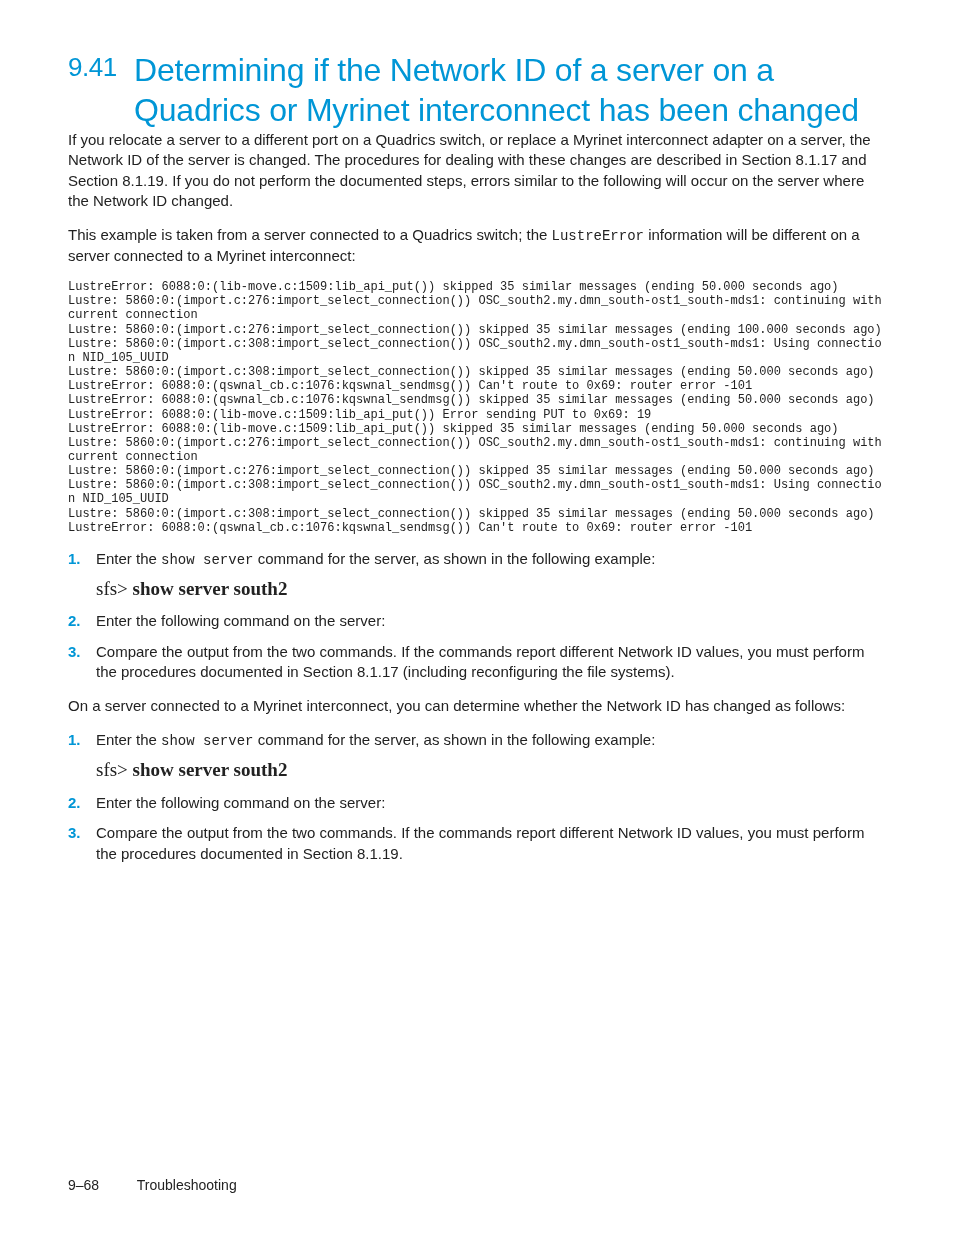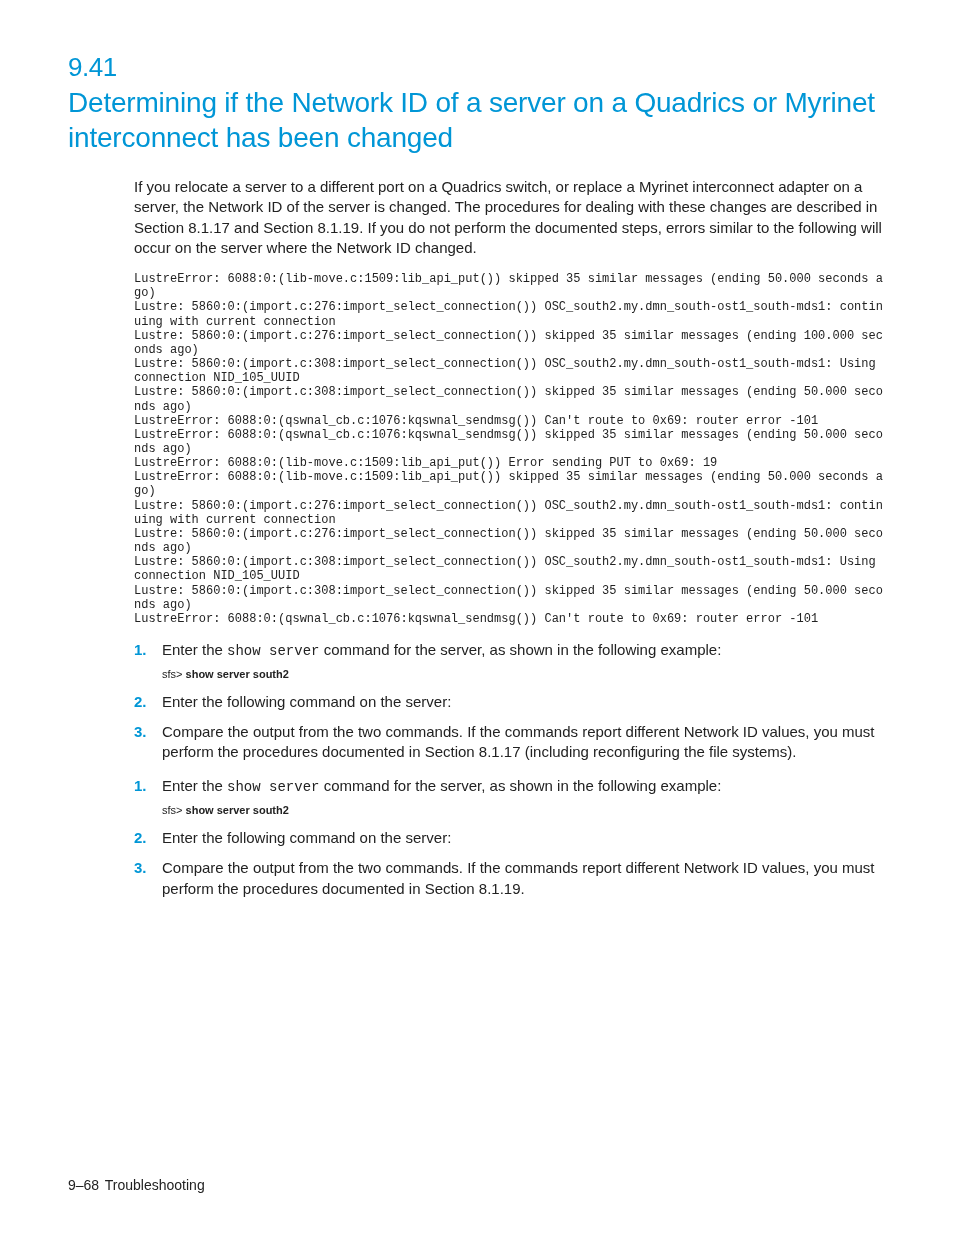--- a/index.html
+++ b/index.html
@@ -14,40 +14,37 @@
   .page {
     width: 954px;
     min-height: 1235px;
     box-sizing: border-box;
     padding: 50px 68px 40px 68px;
     position: relative;
   }
   .heading-row {
     display: flex;
     align-items: flex-start;
-    margin-bottom: 22px;
-    flex-direction: column;
   }
   .heading-num {
     color: #0096d6;
     font-size: 26px;
     font-weight: 400;
     width: 66px;
     flex-shrink: 0;
     letter-spacing: -0.5px;
   }
   .heading-title {
     color: #0096d6;
-    font-size: 28px;
+    font-size: 32px;
     font-weight: 400;
     line-height: 1.25;
     letter-spacing: -0.2px;
   }
   .body {
-    margin-left: 66px;
   }
   .para {
     margin: 0 0 14px 0;
   }
   .mono-inline {
     font-family: "Courier New", Courier, monospace;
     font-size: 14px;
   }
   .codeblock {
     font-family: "Courier New", Courier, monospace;
@@ -71,48 +68,51 @@
   }
   ol.steps > li::before {
     content: counter(step) ".";
     position: absolute;
     left: 0;
     top: 0;
     color: #0096d6;
     font-weight: bold;
   }
   .step-code {
-    font-family: Liberation Sans, sans-serif;
-    font-size: 11px;
+    font-family: Liberation Serif, serif;
+    font-size: 19px;
     margin-top: 6px;
   }
   .step-code .prompt { font-weight: normal; }
   .step-code .cmd { font-weight: bold; }
   .footer {
     position: absolute;
     left: 68px;
     bottom: 40px;
     font-size: 14px;
   }
-  .footer-page { margin-right: 2px; }
+  .footer-page { margin-right: 34px; }
 </style>
 </head>
 <body>
 
 <div class="page">
 
   <div class="heading-row">
     <div class="heading-num">9.41</div>
     <div class="heading-title">Determining if the Network ID of a server on a Quadrics or Myrinet interconnect has been changed</div>
   </div>
 
   <div class="body">
 
     <p class="para">If you relocate a server to a different port on a Quadrics switch, or replace a Myrinet interconnect adapter on a server, the Network ID of the server is changed. The procedures for dealing with these changes are described in Section 8.1.17 and Section 8.1.19. If you do not perform the documented steps, errors similar to the following will occur on the server where the Network ID changed.</p>
 
+    <p class="para">
+      <span>This example is taken from a server connected to a Quadrics switch; the </span><span class="mono-inline">LustreError</span><span> information will be different on a server connected to a Myrinet interconnect:</span>
+    </p>
 
     <div class="codeblock">LustreError: 6088:0:(lib-move.c:1509:lib_api_put()) skipped 35 similar messages (ending 50.000 seconds ago)
 Lustre: 5860:0:(import.c:276:import_select_connection()) OSC_south2.my.dmn_south-ost1_south-mds1: continuing with current connection
 Lustre: 5860:0:(import.c:276:import_select_connection()) skipped 35 similar messages (ending 100.000 seconds ago)
 Lustre: 5860:0:(import.c:308:import_select_connection()) OSC_south2.my.dmn_south-ost1_south-mds1: Using connection NID_105_UUID
 Lustre: 5860:0:(import.c:308:import_select_connection()) skipped 35 similar messages (ending 50.000 seconds ago)
 LustreError: 6088:0:(qswnal_cb.c:1076:kqswnal_sendmsg()) Can't route to 0x69: router error -101
 LustreError: 6088:0:(qswnal_cb.c:1076:kqswnal_sendmsg()) skipped 35 similar messages (ending 50.000 seconds ago)
 LustreError: 6088:0:(lib-move.c:1509:lib_api_put()) Error sending PUT to 0x69: 19
 LustreError: 6088:0:(lib-move.c:1509:lib_api_put()) skipped 35 similar messages (ending 50.000 seconds ago)
@@ -131,20 +131,21 @@
         </div>
       </li>
       <li>
         <span>Enter the following command on the server:</span>
       </li>
       <li>
         <span>Compare the output from the two commands. If the commands report different Network ID values, you must perform the procedures documented in Section 8.1.17 (including reconfiguring the file systems).</span>
       </li>
     </ol>
 
+    <p class="para">On a server connected to a Myrinet interconnect, you can determine whether the Network ID has changed as follows:</p>
 
     <ol class="steps">
       <li>
         <span>Enter the </span><span class="mono-inline">show server</span><span> command for the server, as shown in the following example:</span>
         <div class="step-code">
           <span class="prompt">sfs&gt; </span><span class="cmd">show server south2</span>
         </div>
       </li>
       <li>
         <span>Enter the following command on the server:</span>

